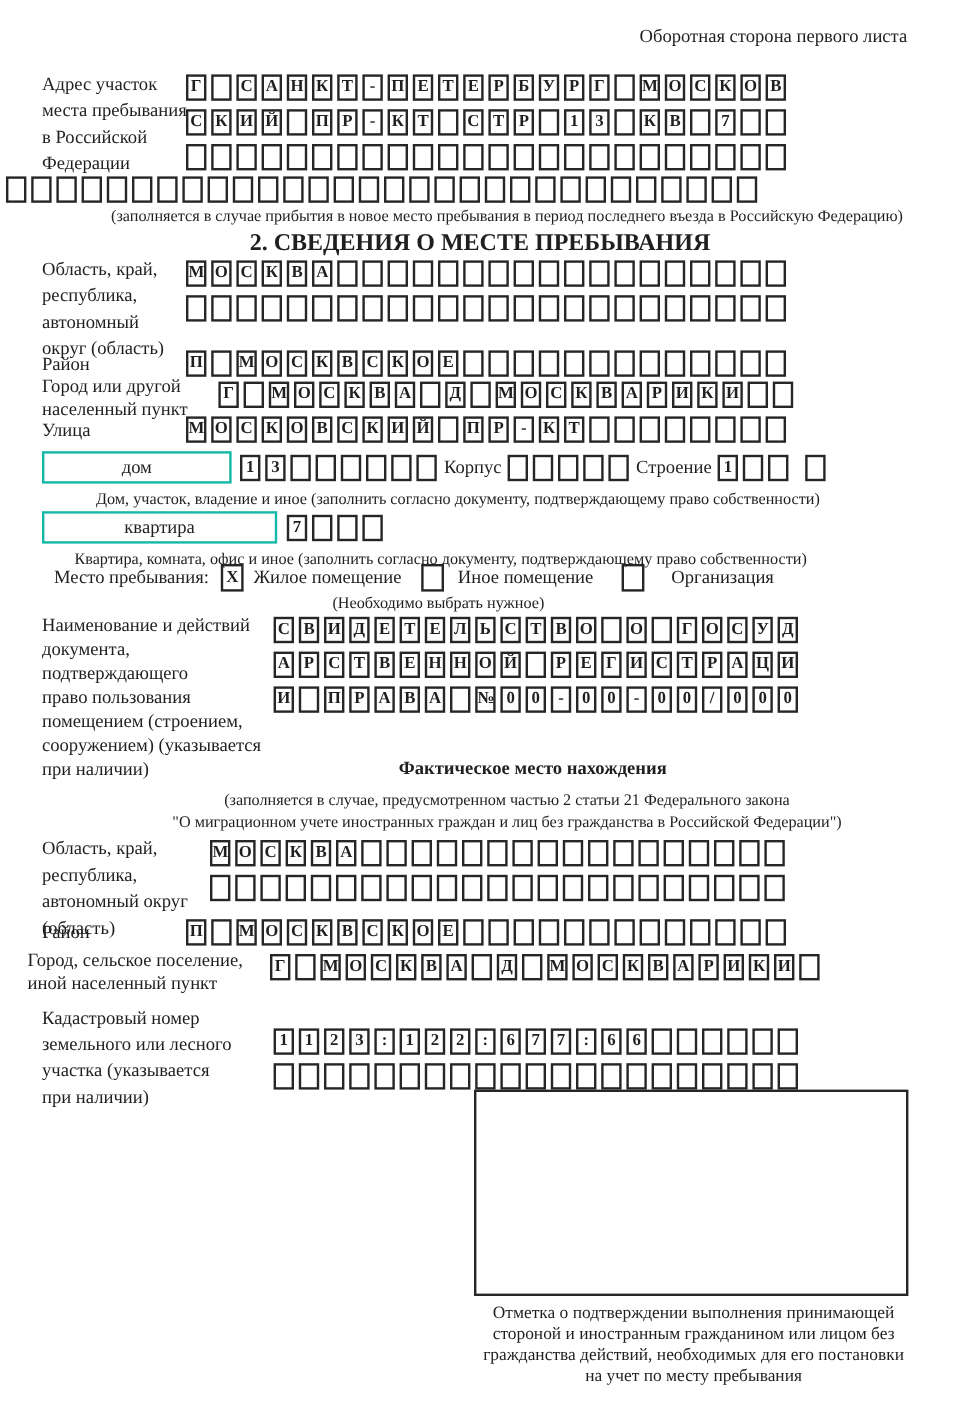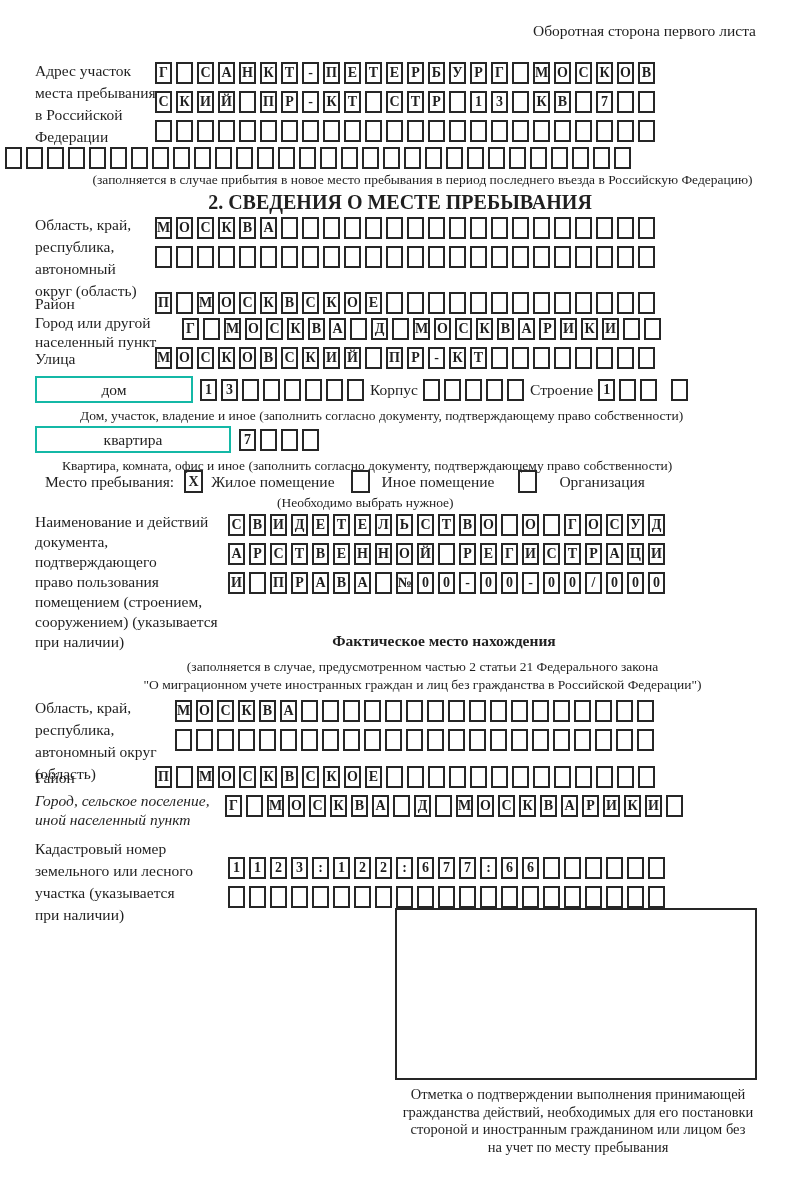--- a/index.html
+++ b/index.html
@@ -545,21 +545,21 @@
       <div class="cell"></div>
       <div class="cell"></div>
       <div class="cell"></div>
       <div class="cell"></div>
       <div class="cell"></div>
       <div class="cell"></div>
       <div class="cell"></div>
       <div class="cell"></div>
     </div>
 
-  <div class="abs lbl tight" style="left:35px; top:791px; width:192px;font-style:italic;">
+  <div class="abs lbl tight" style="left:23px; top:791px; width:192px;">
     <div>Город, сельское поселение,</div>
     <div>иной населенный пункт</div>
   </div>
   <div class="abs cellrow" style="left:225px; top:795px;">
       <div class="cell">Г</div>
       <div class="cell"></div>
       <div class="cell">М</div>
       <div class="cell">О</div>
       <div class="cell">С</div>
       <div class="cell">К</div>
@@ -632,18 +632,18 @@
         <div class="cell"></div>
         <div class="cell"></div>
         <div class="cell"></div>
         <div class="cell"></div>
       </div>
   </div>
 
   <div class="abs stamp-box" style="left:395px; top:908px;"></div>
   <div class="abs stamp-note" style="left:368px; top:1086px;">
     <div>Отметка о подтверждении выполнения принимающей</div>
+    <div>стороной и иностранным гражданином или лицом без</div>
     <div>гражданства действий, необходимых для его постановки</div>
-    <div>стороной и иностранным гражданином или лицом без</div>
     <div>на учет по месту пребывания</div>
   </div>
 
 </div>
 
 </body></html>

